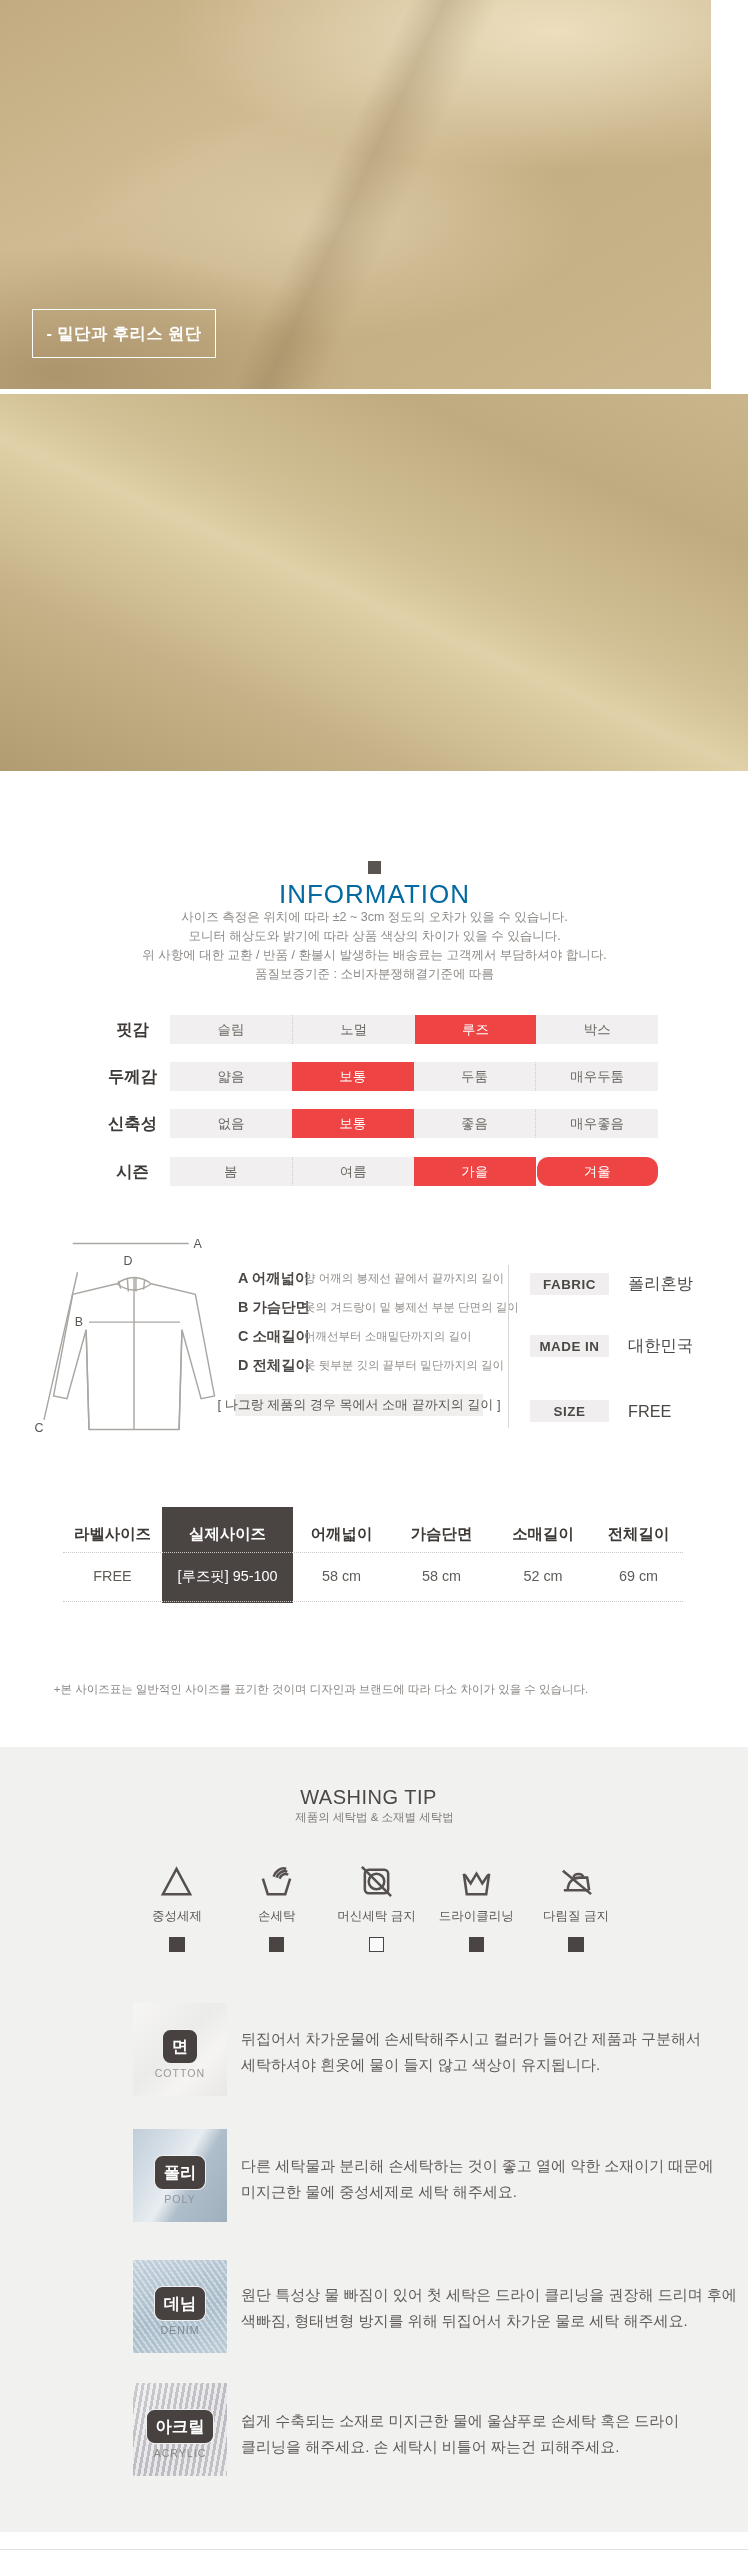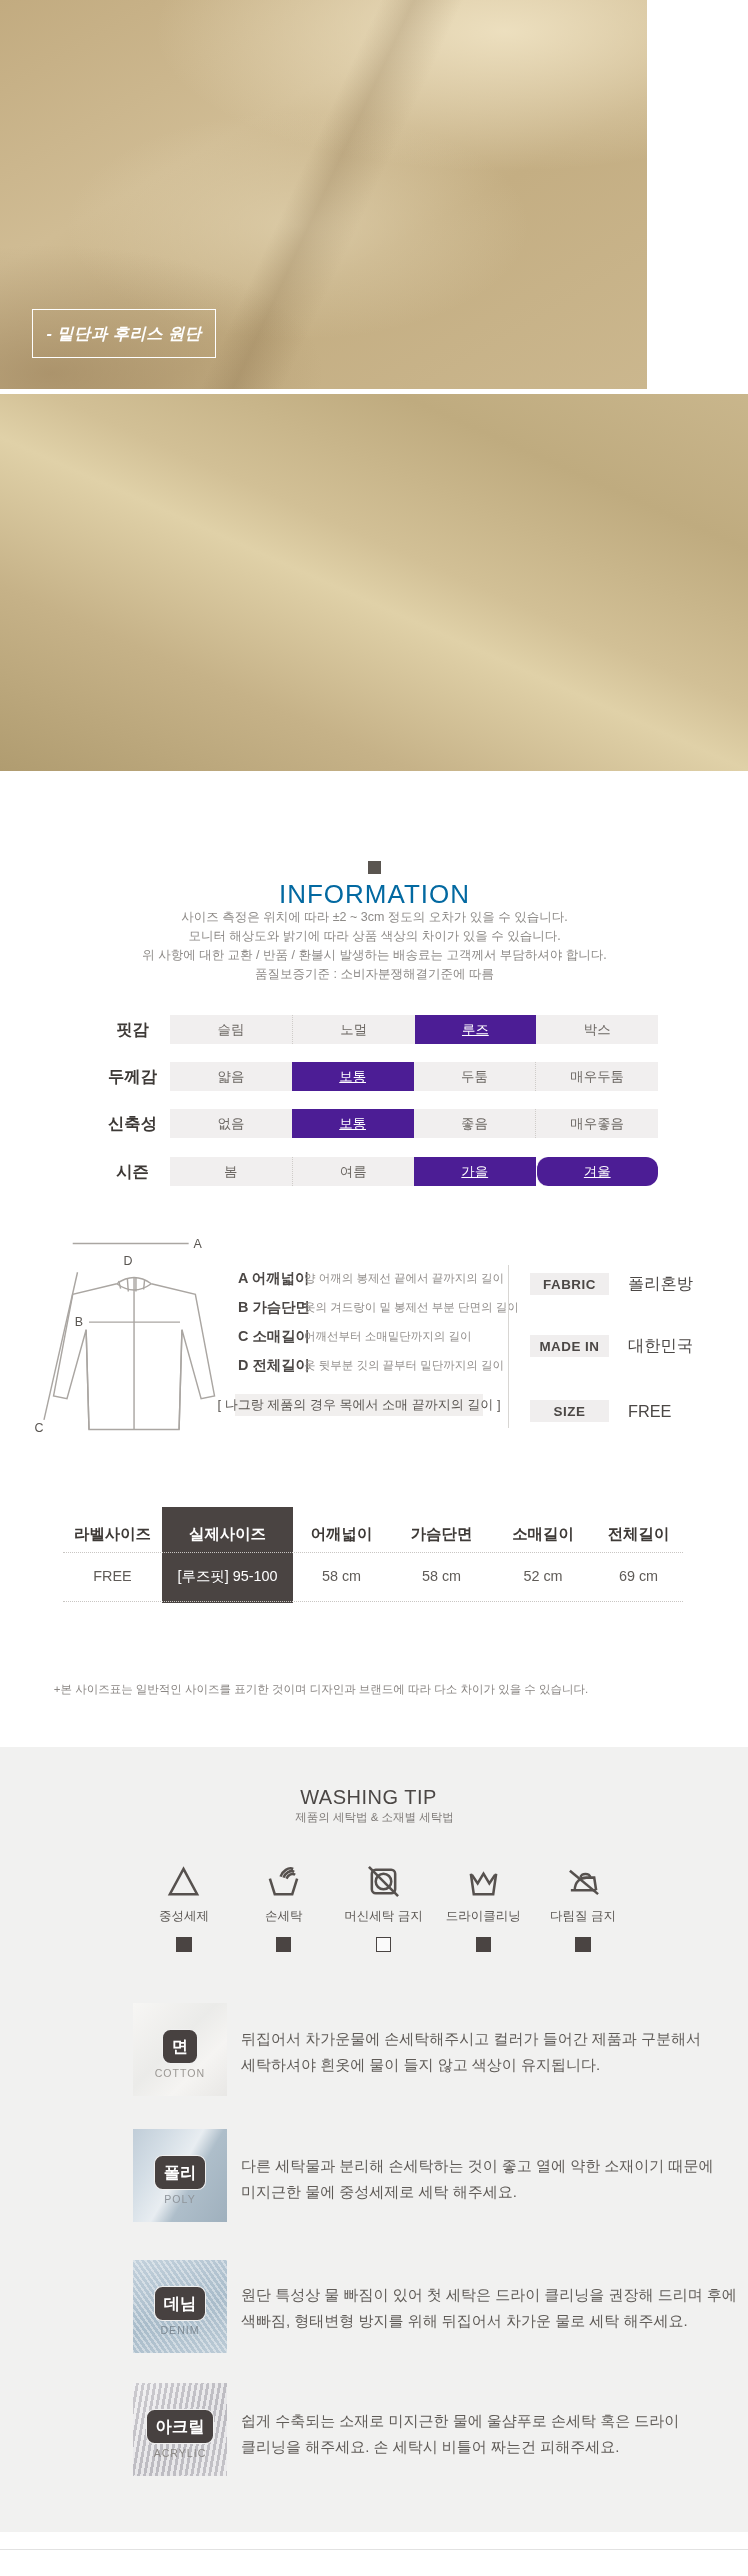--- a/index.html
+++ b/index.html
@@ -1,27 +1,27 @@
 <!DOCTYPE html>
 <html><head>
 <meta charset="utf-8">
 <style>
   html,body{margin:0;padding:0;background:#fff;}
   .page{position:relative;width:749px;height:2576px;background:#fff;overflow:hidden;
         font-family:"Liberation Sans","DejaVu Sans",sans-serif;color:#4b4745;}
   .abs{position:absolute;}
 
   
-  .photo1{left:0;top:0;width:647px;height:389px;
+  .photo1{left:0;top:0;width:711px;height:389px;
     background:
       linear-gradient(115deg, rgba(120,95,60,0) 46%, rgba(120,95,60,.22) 50%, rgba(120,95,60,0) 56%),
       radial-gradient(90% 60% at 78% 8%, rgba(238,225,193,.95) 0%, rgba(238,225,193,0) 60%),
       radial-gradient(70% 55% at 8% 96%, rgba(148,122,84,.55) 0%, rgba(148,122,84,0) 60%),
       radial-gradient(55% 45% at 46% 58%, rgba(226,211,176,.7) 0%, rgba(226,211,176,0) 65%),
-      linear-gradient(150deg,#c2ab80 0%,#d0bc94 35%,#c4ae83 62%,#cbb78e 100%); font-style: italic;}
+      linear-gradient(150deg,#c2ab80 0%,#d0bc94 35%,#c4ae83 62%,#cbb78e 100%);}
   .photo2{left:0;top:394px;width:749px;height:377px;
     background:
       linear-gradient(24deg,#b09c70 0%,#c6b288 26%,#e0d1a8 47%,#d2c096 56%,#bfab7f 78%,#c9b68c 100%),
       #c8b389;}
   .photo-label{left:32px;top:309px;width:184px;height:49px;border:1.9px solid #ffffff;
       box-sizing:border-box;display:flex;align-items:center;justify-content:center;
       color:#fff;font-size:16.3px;font-weight:bold;letter-spacing:0.5px;}
 
   
   .info-square{left:368px;top:861px;width:13.4px;height:13.4px;background:#5a5550;}
@@ -30,21 +30,21 @@
   .info-lines{left:0;top:908px;width:749px;text-align:center;font-size:12.5px;
       color:#8d8a87;line-height:19px;}
 
   
   .spec-row{left:0;width:749px;height:27px;margin-left:8px;}
   .spec-label{position:absolute;left:91px;top:0;width:67px;height:29px;line-height:29px;
       text-align:center;font-weight:bold;font-size:16.3px;color:#3d3936;}
   .spec-cells{position:absolute;left:162px;top:0;width:488px;height:29px;display:flex;}
   .cell{flex:1;height:29px;line-height:29px;text-align:center;font-size:13.4px;
       color:#6d6864;background:#f1efef;box-sizing:border-box;}
-  .cell.dark{background:#4c1d95;color:#fff;text-decoration:underline;}
+  .cell.dark{background:#ef4444;color:#fff;}
   .cell:not(.dark)+.cell:not(.dark){border-left:1.9px dotted #cfccc9;}
   .cell.dark+.cell.dark{border-left:1.9px solid #ffffff;border-radius:12px;}
 
   
   .sketch{left:13.4px;top:1233px;}
   .def-row{left:238px;height:17.3px;display:flex;align-items:center;}
   .def-term{width:66px;font-size:14.4px;font-weight:bold;color:#4b4745;white-space:nowrap;}
   .def-desc{font-size:11.5px;color:#928e8b;white-space:nowrap;}
   .def-note{left:235px;top:1394px;width:248px;height:22px;background:#f1efee;
       display:flex;align-items:center;justify-content:center;font-size:13px;color:#5a5652;white-space:nowrap;}
@@ -64,21 +64,21 @@
   .size-vals div{font-size:14.4px;color:#5f5b57;line-height:17.3px;}
   .size-vals .on-dark{color:#fff;}
   .dotline{left:63px;width:620px;height:0;border-top:1.9px dotted #c9c6c3;}
   .size-note{left:0;top:1682px;width:642px;text-align:center;font-size:11.5px;color:#8a8683;}
 
   
   .gray-sec{left:0;top:1747px;width:749px;height:785px;background:#f1f1f0;}
   .wash-title{left:0;top:1786px;width:737px;text-align:center;font-size:20px;
       letter-spacing:0.5px;color:#4b4745;}
   .wash-sub{left:0;top:1810px;width:749px;text-align:center;font-size:11.5px;color:#7f7b78;}
-  .icons-row{left:134px;top:1864px;width:499px;display:flex;text-align:right;}
+  .icons-row{left:127px;top:1864px;width:499px;display:flex;text-align:right;}
   .icon-col{width:100px;display:flex;flex-direction:column;align-items:center;}
   .icon-col svg{display:block;}
   .icon-label{margin-top:8.6px;font-size:12.5px;color:#5a5652;white-space:nowrap;}
   .icon-flag{margin-top:12.5px;width:15.4px;height:15.4px;background:#4a4442;}
   .icon-flag.off{background:#fafafa;border:1.9px solid #4a4442;box-sizing:border-box;}
 
   
   .card-img{left:133px;width:94px;height:93px;display:flex;flex-direction:column;
       align-items:center;}
   .badge{margin-top:26px;height:33px;line-height:33px;padding:0 8.6px;border-radius:8.6px;

